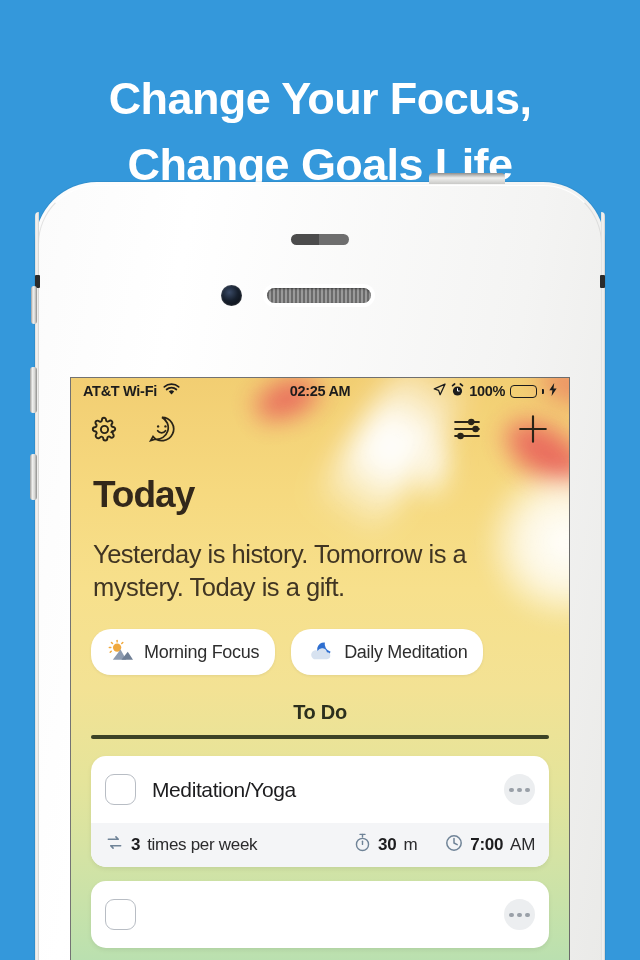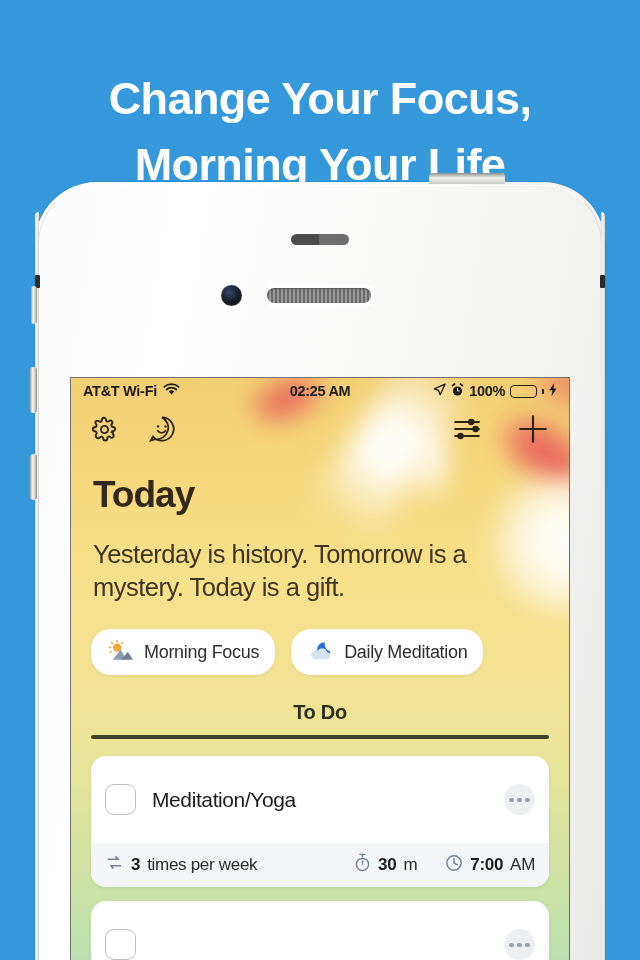--- a/index.html
+++ b/index.html
@@ -174,21 +174,21 @@
     content: ""; position: absolute; left: 0; right: 0; bottom: -1.5px;
     height: 3.5px; background: #3c4326; border-radius: 2px;
   }
 
   
   .cards { margin: 18px 20px 0 20px; }
   .card {
     background: #ffffff; border-radius: 15px; overflow: hidden;
     box-shadow: 0 2px 5px rgba(0,0,0,0.07); margin-bottom: 14px;
   }
-  .card-main { display: flex; align-items: center; padding: 28px 14px; gap: 16px; }
+  .card-main { display: flex; align-items: center; padding: 18px 14px; gap: 16px; }
   .checkbox {
     width: 31px; height: 31px; border: 1.6px solid #b8bdc4;
     border-radius: 9px; background: #fff; flex-shrink: 0; cursor: pointer;
   }
   .card-title { font-size: 21px; color: #1d1d1f; letter-spacing: -0.4px; flex: 1; }
   .more-btn {
     width: 31px; height: 31px; border-radius: 50%; background: #eceef0;
     display: flex; align-items: center; justify-content: center; gap: 3.5px;
     cursor: pointer; flex-shrink: 0;
   }
@@ -200,21 +200,21 @@
   .meta-item { display: flex; align-items: center; gap: 7px; letter-spacing: -0.3px; }
   .meta-strong { font-weight: bold; }
   .meta-light { color: #2b2b2d; }
   .meta-spacer { flex: 1; }
 </style>
 </head>
 <body>
 
 <div class="headline">
   <span class="hl-line">Change Your Focus,</span>
-  <span class="hl-line">Morning Your Life</span>
+  <span class="hl-line">Change Goals Life</span>
 </div>
 
 <div class="phone">
   <div class="phone-inner-edge"></div>
   <div class="phone-rim-l"></div>
   <div class="phone-rim-r"></div>
   <div class="ant ant-l"></div>
   <div class="ant ant-r"></div>
 
   <div class="btn-side btn-mute"></div>

